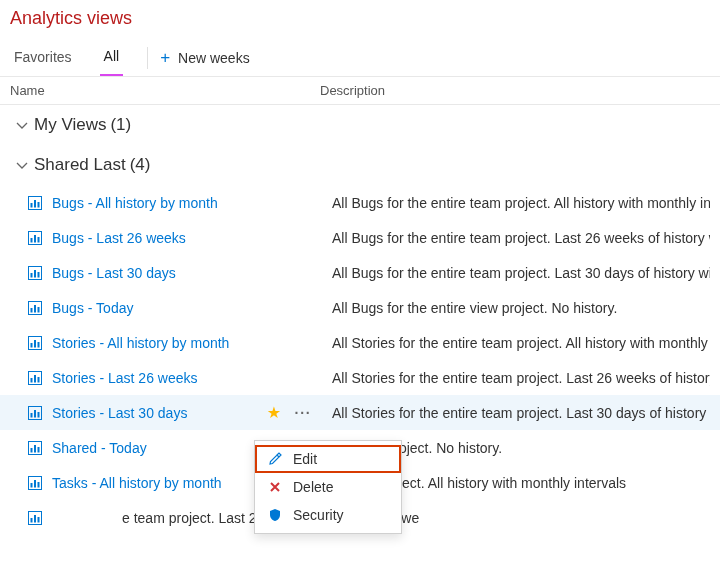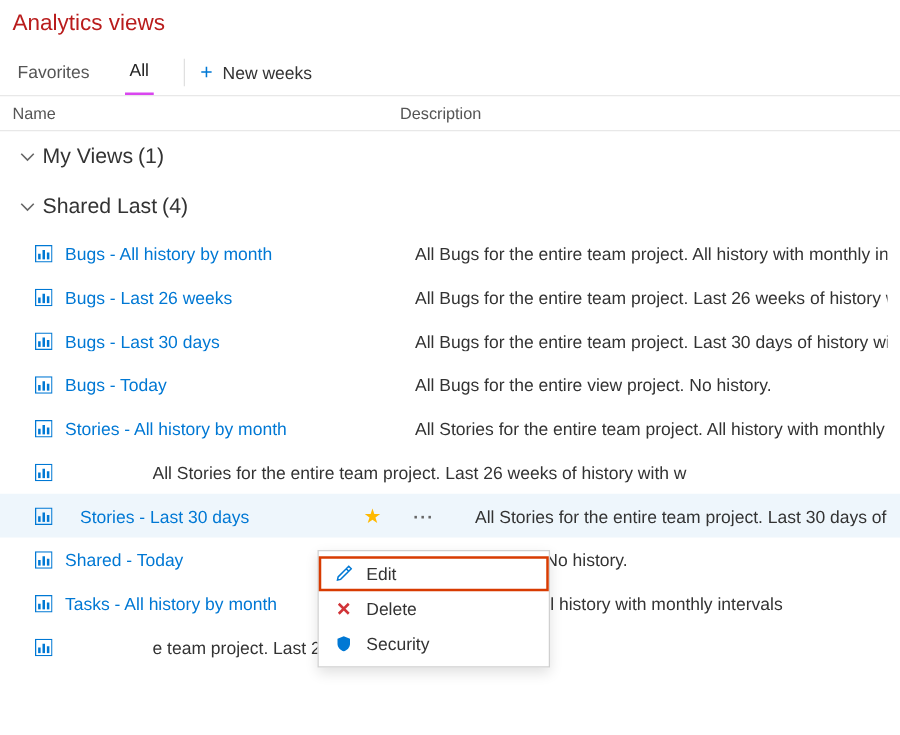--- a/index.html
+++ b/index.html
@@ -81,21 +81,21 @@
   }
   .chev svg { width: 12px; height: 12px; }
 
   .row {
     display: flex;
     align-items: center;
     padding: 0 10px 0 28px;
     height: 35px;
     font-size: 14px;
   }
-  .row.hl { background: #eef6fc; gap: 12px; }
+  .row.hl { background: #eef6fc; }
   .row-icon {
     width: 18px;
     display: inline-flex;
     margin-right: 6px;
   }
   .row-icon svg { width: 14px; height: 14px; }
   .row-name {
     color: #0078d4;
     width: 210px;
     overflow: hidden;
@@ -121,21 +121,21 @@
     color: #333;
     white-space: nowrap;
     overflow: hidden;
     margin-left: 12px;
   }
 
   .context-menu {
     position: absolute;
     left: 254px;
     top: 440px;
-    width: 186px;
+    width: 148px;
     background: #fff;
     border: 1px solid #d0d0d0;
     box-shadow: 0 4px 10px rgba(0,0,0,0.12);
     padding: 4px 0;
     z-index: 10;
   }
   .menu-item {
     display: flex;
     align-items: center;
     padding: 6px 10px;
@@ -268,20 +268,21 @@
     </div>
     <div class="row">
       <span class="row-icon">
         <svg viewBox="0 0 14 14">
           <rect x="0.5" y="0.5" width="13" height="13" fill="none" stroke="#0078d4" stroke-width="1"></rect>
           <rect x="2.5" y="7" width="2" height="4.5" fill="#0078d4"></rect>
           <rect x="6" y="4" width="2" height="7.5" fill="#0078d4"></rect>
           <rect x="9.5" y="6" width="2" height="5.5" fill="#0078d4"></rect>
         </svg>
       </span>
+      <a class="row-name">Stories - Last 26 weeks</a>
       <span class="row-star"></span>
       <span class="row-more"></span>
       <span class="row-desc">All Stories for the entire team project. Last 26 weeks of history with w</span>
     </div>
     <div class="row hl">
       <span class="row-icon">
         <svg viewBox="0 0 14 14">
           <rect x="0.5" y="0.5" width="13" height="13" fill="none" stroke="#0078d4" stroke-width="1"></rect>
           <rect x="2.5" y="7" width="2" height="4.5" fill="#0078d4"></rect>
           <rect x="6" y="4" width="2" height="7.5" fill="#0078d4"></rect>

